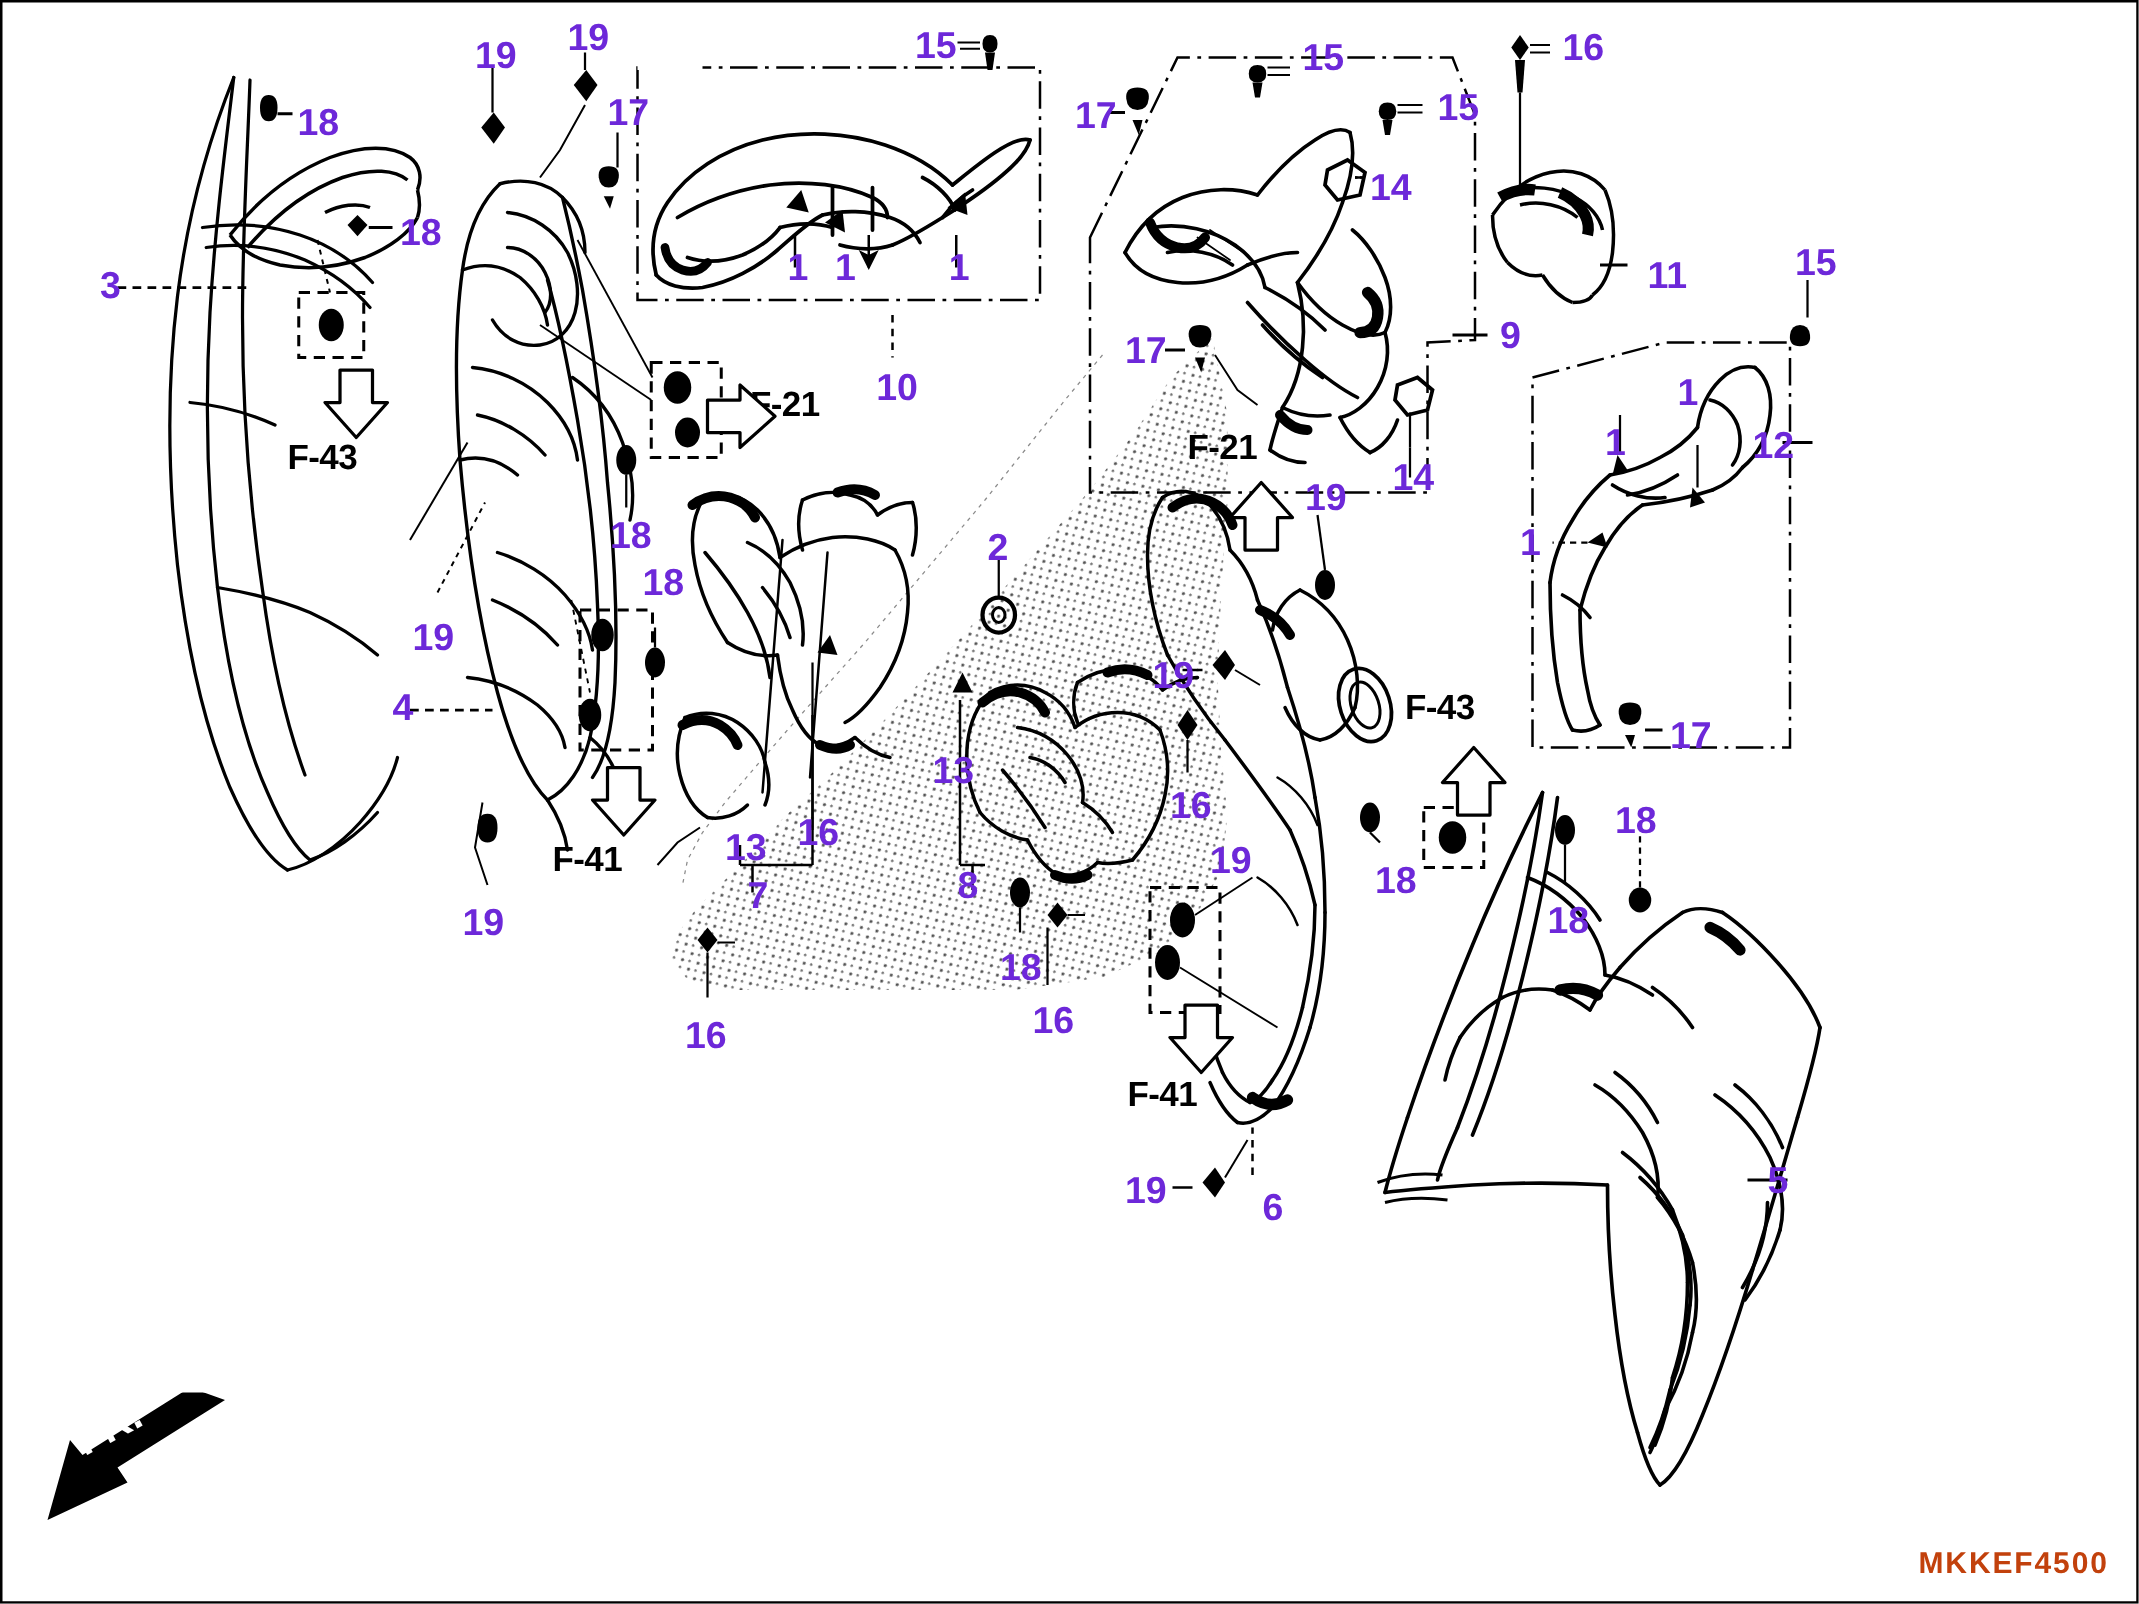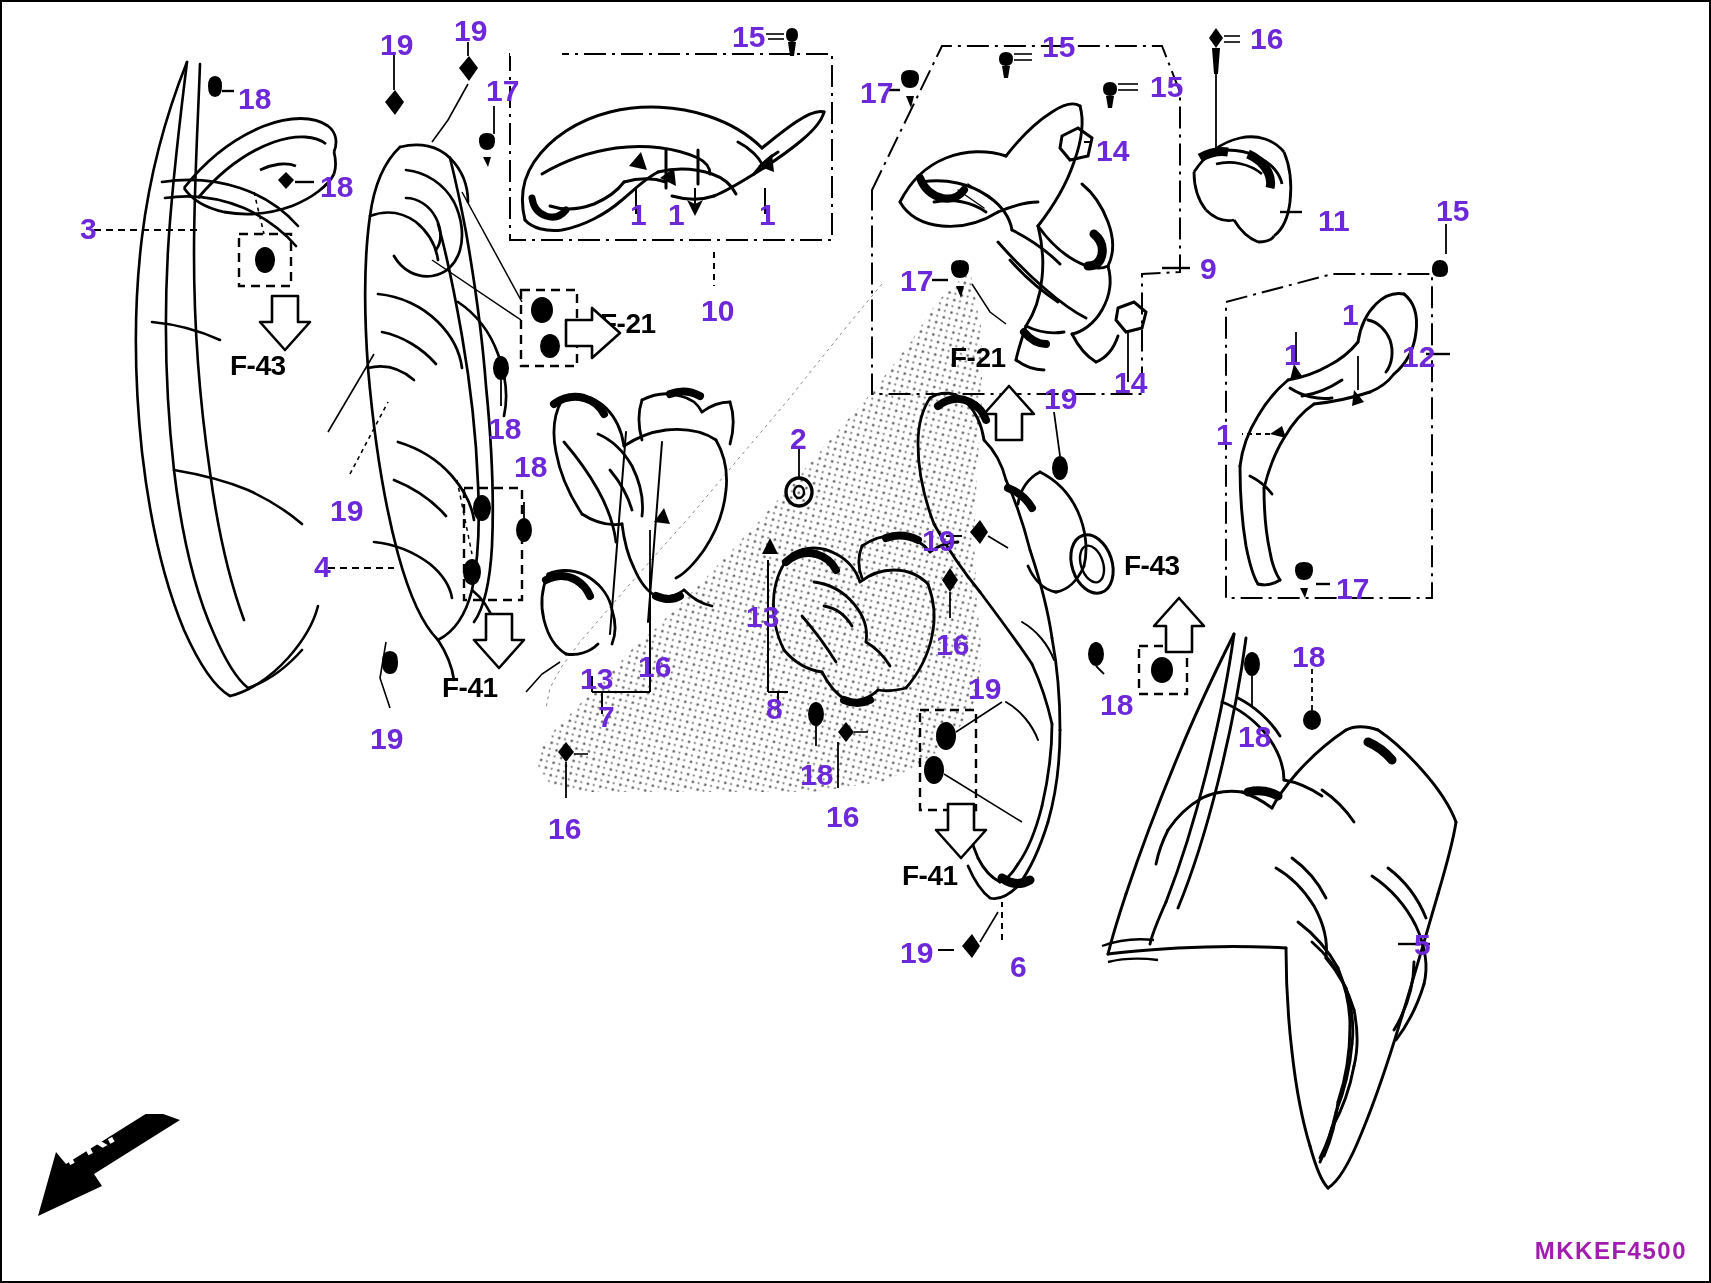--- a/index.html
+++ b/index.html
@@ -39,21 +39,21 @@
     white-space: nowrap;
   }
   #partno {
     position: absolute;
     right: 22px;
     bottom: 16px;
     font-family: "Liberation Sans", sans-serif;
     font-size: 24px;
     font-weight: 700;
     letter-spacing: 1.5px;
-    color: #a21caf;
+    color: #c2410c;
   }
   #frmark {
     position: absolute;
     left: 24px;
     bottom: 62px;
     width: 170px;
     height: 105px;
   }
   #frtext {
     position: absolute;

